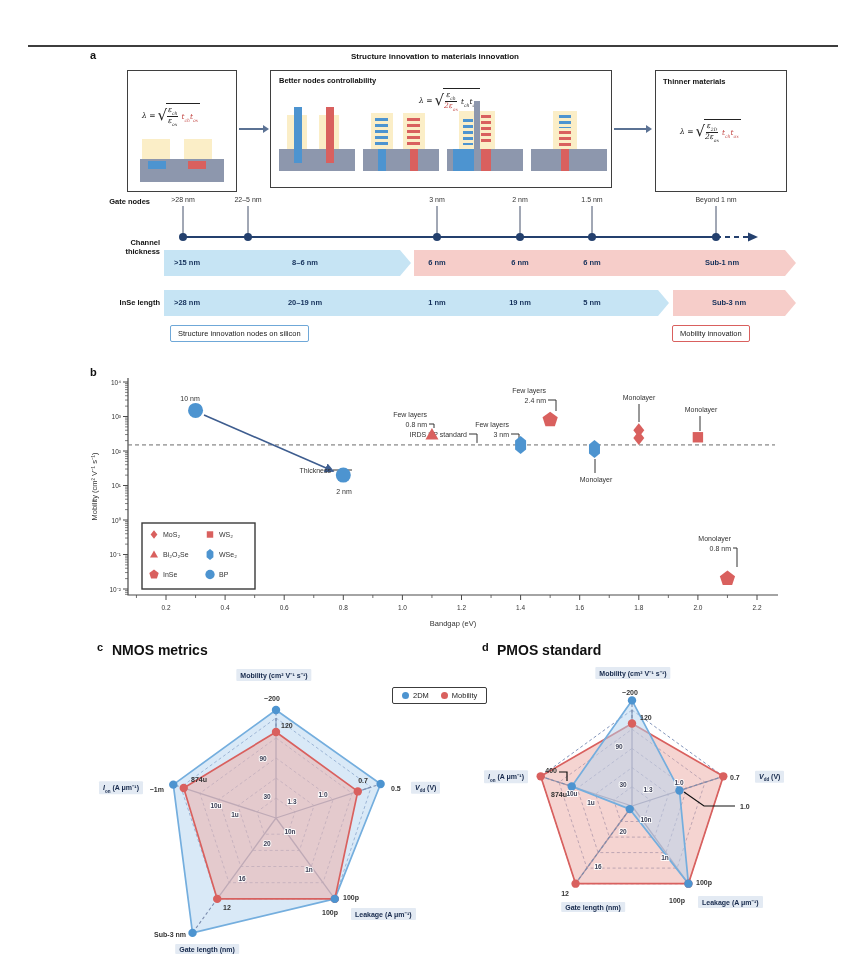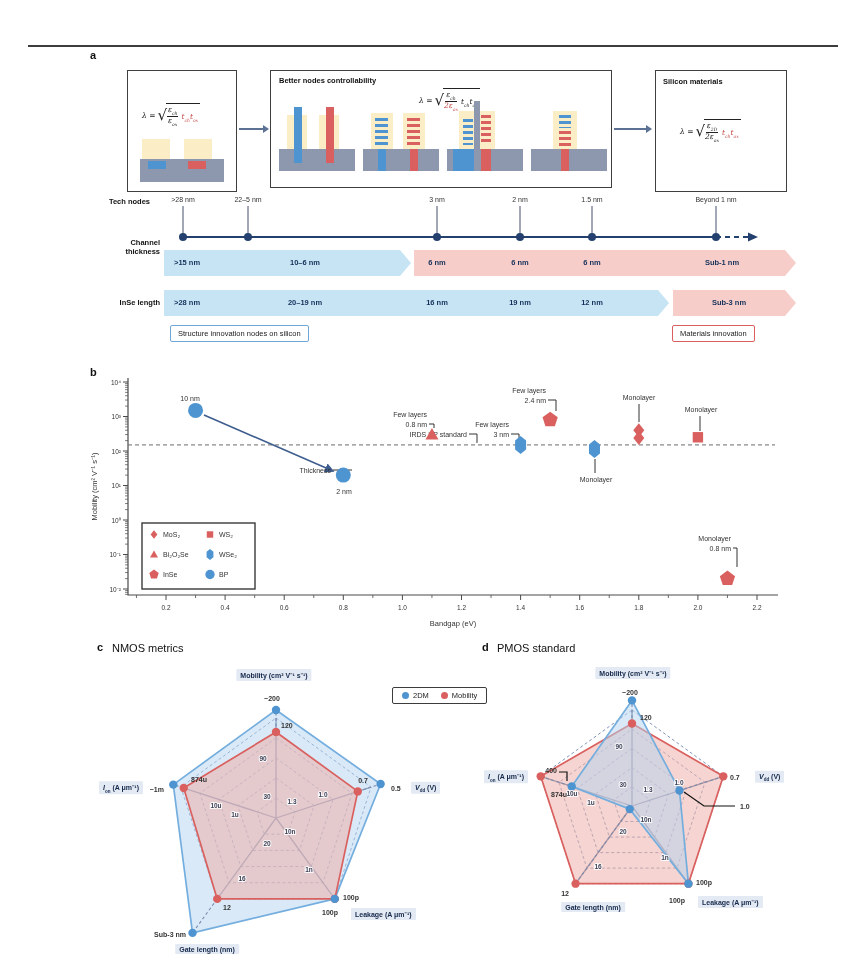--- a/index.html
+++ b/index.html
@@ -41,34 +41,35 @@
   .fchip{position:absolute;font-size:7.5px;color:#222;padding:3px 7px;background:#fff;border-radius:2px}
   
   #overlay{position:absolute;left:0;top:0;width:865px;height:972px;pointer-events:none}
   .lbl{position:absolute;white-space:nowrap}
   .a-c{transform:translate(-50%,-50%)}
   .a-l{transform:translate(0,-50%)}
   .a-r{transform:translate(-100%,-50%)}
   .chip{background:#e3eaf3;font-weight:bold;color:#15284b;padding:1.5px 4px;font-size:7px;border-radius:1px}
   .chip sub{font-size:4.5px}
   .vlab{font-weight:bold;color:#333;font-size:7px}
-  .ptitle{position:absolute;font-size:11px;font-weight:normal;color:#111}
+  .ptitle{position:absolute;font-size:14px;font-weight:bold;color:#111}
   .legend-cd{position:absolute;left:392px;top:687px;display:flex;align-items:center;gap:12px;
              border:1.5px solid #3c3c3c;border-radius:2px;background:#fff;padding:3px 9px;font-size:7.5px;color:#222}
   .legend-cd .item{display:flex;align-items:center;gap:4px}
   .cd-dot{width:7px;height:7px;border-radius:50%;display:inline-block}
   svg{position:absolute}
 </style>
 </head>
 <body>
 
 <div class="page">
   <div class="toprule"></div>
 
   <div class="plabel" style="left:90px;top:49px">a</div>
+  <div class="a-title">Structure innovation to materials innovation</div>
 
   <div class="box" style="left:127px;top:70px;width:108px;height:120px">
     <div class="eq" style="left:14px;top:32px">
       <span>λ =</span>
       <span class="radical">√</span>
       <span class="radbody">
         <span class="frac">
             <span class="fr-num">ε<sub>ch</sub></span>
             <span class="fr-den">ε<sub>ox</sub></span>
           </span>
@@ -125,38 +126,38 @@
     <div>
       <div class="subst" style="left:260px;top:78px;width:76px;height:22px"></div>
       <div class="gate" style="left:282px;top:40px;width:24px;height:38px"></div>
       <div class="strb" style="left:288px;top:44px;width:12px;height:13px"></div>
       <div class="strr" style="left:288px;top:60px;width:12px;height:18px"></div>
       <div class="finr" style="left:290px;top:78px;width:8px;height:22px"></div>
     </div>
   </div>
 
   <div class="box" style="left:655px;top:70px;width:130px;height:120px">
-    <div class="box-title" style="left:7px;top:6px">Silicon materials</div>
+    <div class="box-title" style="left:7px;top:6px">Thinner materials</div>
     <div class="eq" style="left:24px;top:48px">
       <span>λ =</span>
       <span class="radical">√</span>
       <span class="radbody">
         <span class="frac">
             <span class="fr-num">ε<sub>2D</sub></span>
             <span class="fr-den">2ε<sub>ox</sub></span>
           </span>
         <span class="red">t<sub>ch</sub>t<sub>ox</sub></span>
       </span>
     </div>
   </div>
 
   <div class="harrow" style="left:239px;top:128px;width:24px"></div>
   <div class="harrow" style="left:614px;top:128px;width:32px"></div>
 
-  <div class="row-label" style="left:88px;top:197px;width:62px">Tech nodes</div>
+  <div class="row-label" style="left:88px;top:197px;width:62px">Gate nodes</div>
   <span class="node-lbl" style="left:183px;top:196px">&gt;28 nm</span>
   <span class="node-lbl" style="left:248px;top:196px">22–5 nm</span>
   <span class="node-lbl" style="left:437px;top:196px">3 nm</span>
   <span class="node-lbl" style="left:520px;top:196px">2 nm</span>
   <span class="node-lbl" style="left:592px;top:196px">1.5 nm</span>
   <span class="node-lbl" style="left:716px;top:196px">Beyond 1 nm</span>
 
   <svg style="left:80px;top:204px" width="700" height="45">
     <g stroke="#44506b" stroke-width="1">
       <line x1="103" y1="2" x2="103" y2="30"></line>
@@ -179,38 +180,38 @@
     </g>
   </svg>
 
   <div class="row-label" style="left:88px;top:238px;width:72px">
     <div>Channel</div>
     <div>thickness</div>
   </div>
   <div class="chev blue" style="left:164px;top:250px;width:247px"></div>
   <div class="chev pink" style="left:414px;top:250px;width:382px"></div>
   <span class="seg la" style="left:174px;top:258px">&gt;15 nm</span>
-  <span class="seg" style="left:305px;top:258px">10–6 nm</span>
+  <span class="seg" style="left:305px;top:258px">8–6 nm</span>
   <span class="seg" style="left:437px;top:258px">6 nm</span>
   <span class="seg" style="left:520px;top:258px">6 nm</span>
   <span class="seg" style="left:592px;top:258px">6 nm</span>
   <span class="seg" style="left:722px;top:258px">Sub-1 nm</span>
 
   <div class="row-label" style="left:88px;top:298px;width:72px">InSe length</div>
   <div class="chev blue" style="left:164px;top:290px;width:505px"></div>
   <div class="chev pink" style="left:673px;top:290px;width:123px"></div>
   <span class="seg la" style="left:174px;top:298px">&gt;28 nm</span>
   <span class="seg" style="left:305px;top:298px">20–19 nm</span>
-  <span class="seg" style="left:437px;top:298px">16 nm</span>
+  <span class="seg" style="left:437px;top:298px">1 nm</span>
   <span class="seg" style="left:520px;top:298px">19 nm</span>
-  <span class="seg" style="left:592px;top:298px">12 nm</span>
+  <span class="seg" style="left:592px;top:298px">5 nm</span>
   <span class="seg" style="left:729px;top:298px">Sub-3 nm</span>
 
   <div class="fchip" style="left:170px;top:325px;border:1.2px solid #6fa8d8">Structure innovation nodes on silicon</div>
-  <div class="fchip" style="left:672px;top:325px;border:1.2px solid #d9605e">Materials innovation</div>
+  <div class="fchip" style="left:672px;top:325px;border:1.2px solid #d9605e">Mobility innovation</div>
 
   <div class="plabel" style="left:90px;top:366px">b</div>
   <svg id="svg-b" style="left:0;top:355px" width="865" height="300">
       <defs>
         <marker id="arr" markerWidth="7" markerHeight="7" refX="5" refY="3" orient="auto">
           <path d="M0,0 L6,3 L0,6 Z" fill="#3e5d8f"></path>
         </marker>
       </defs>
       <path d="M128,23 L128,240 L778,240" stroke="#4a4a4a" stroke-width="1.2" fill="none"></path>
       <line x1="166" y1="240" x2="166" y2="245" stroke="#4a4a4a" stroke-width="1"></line>

